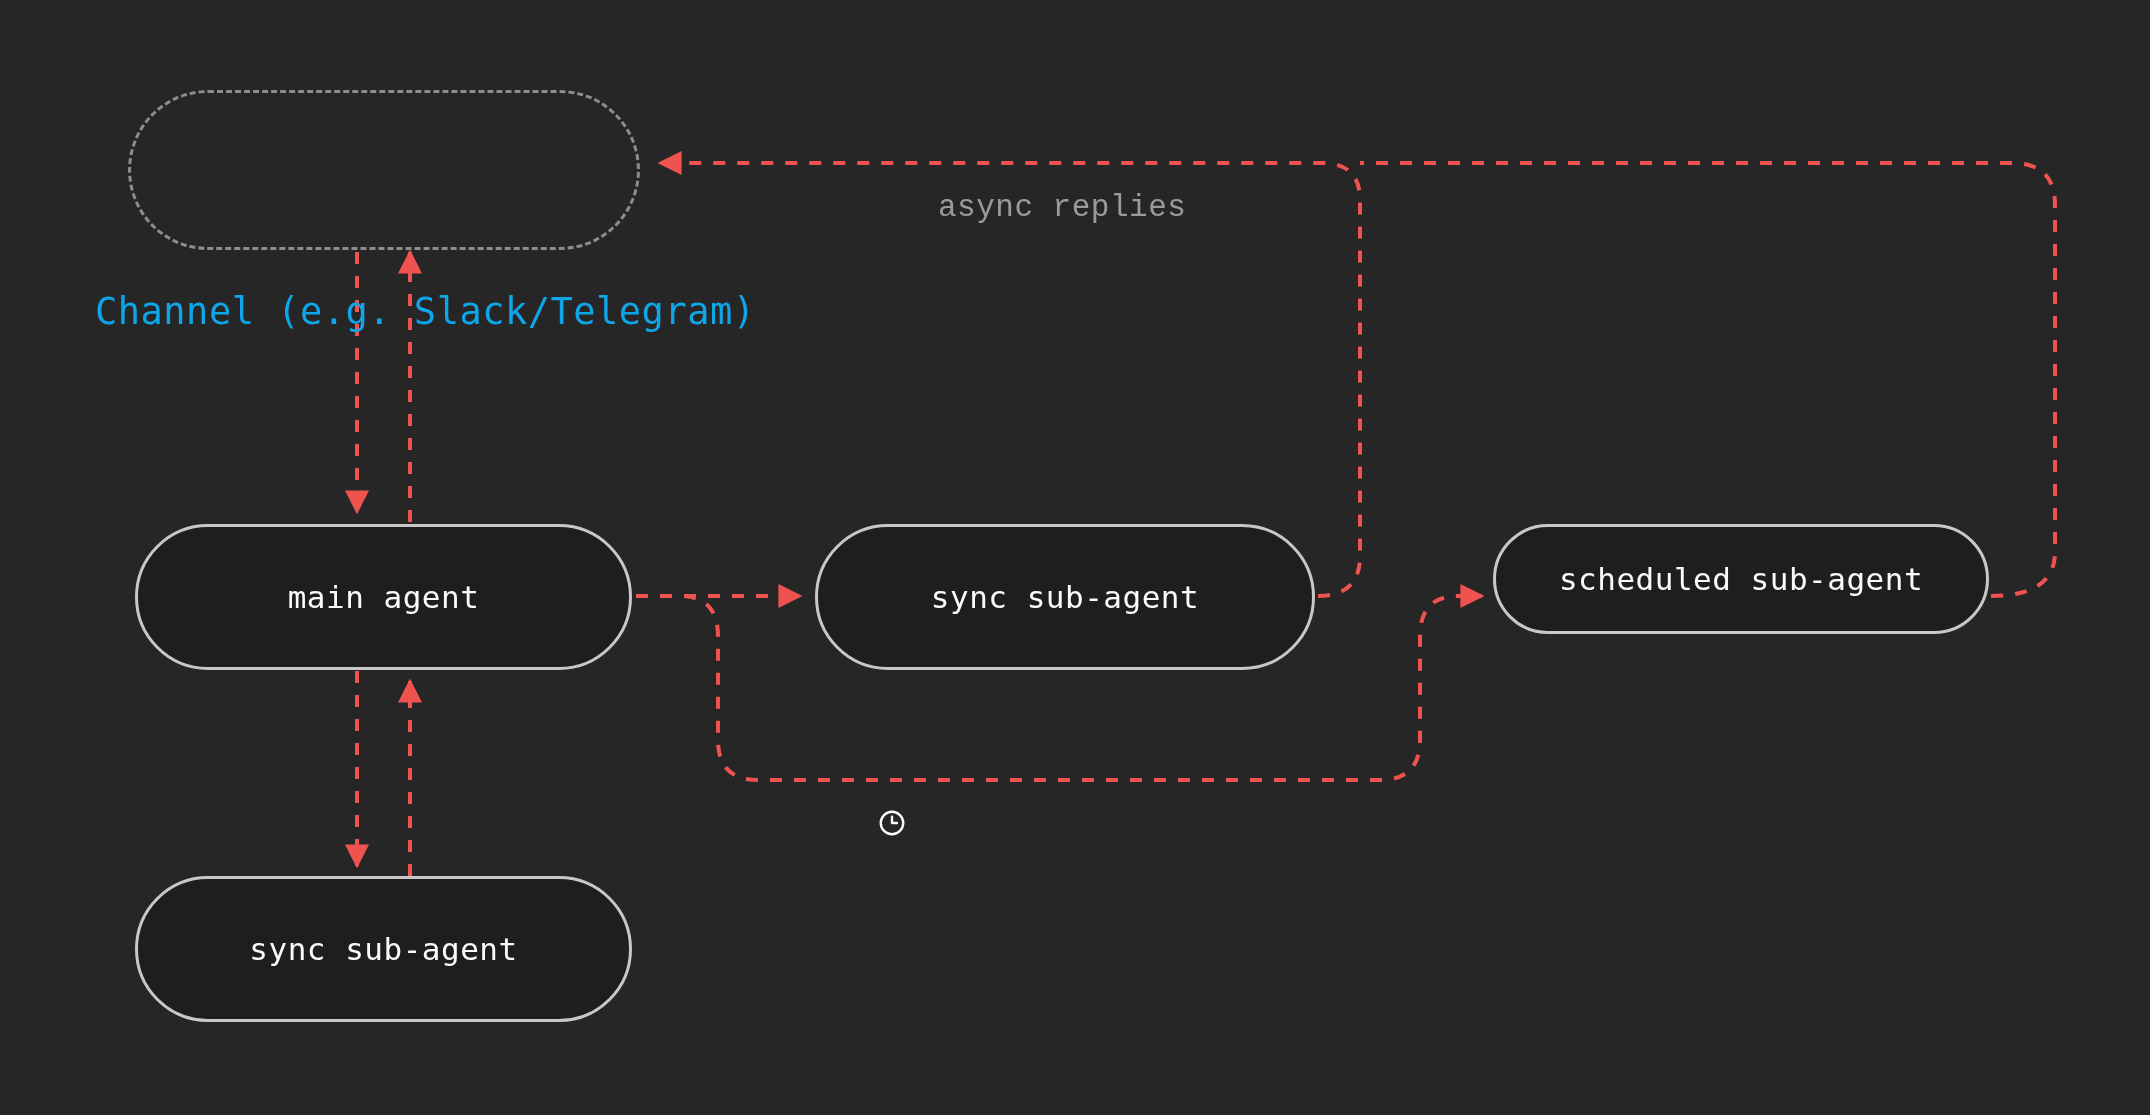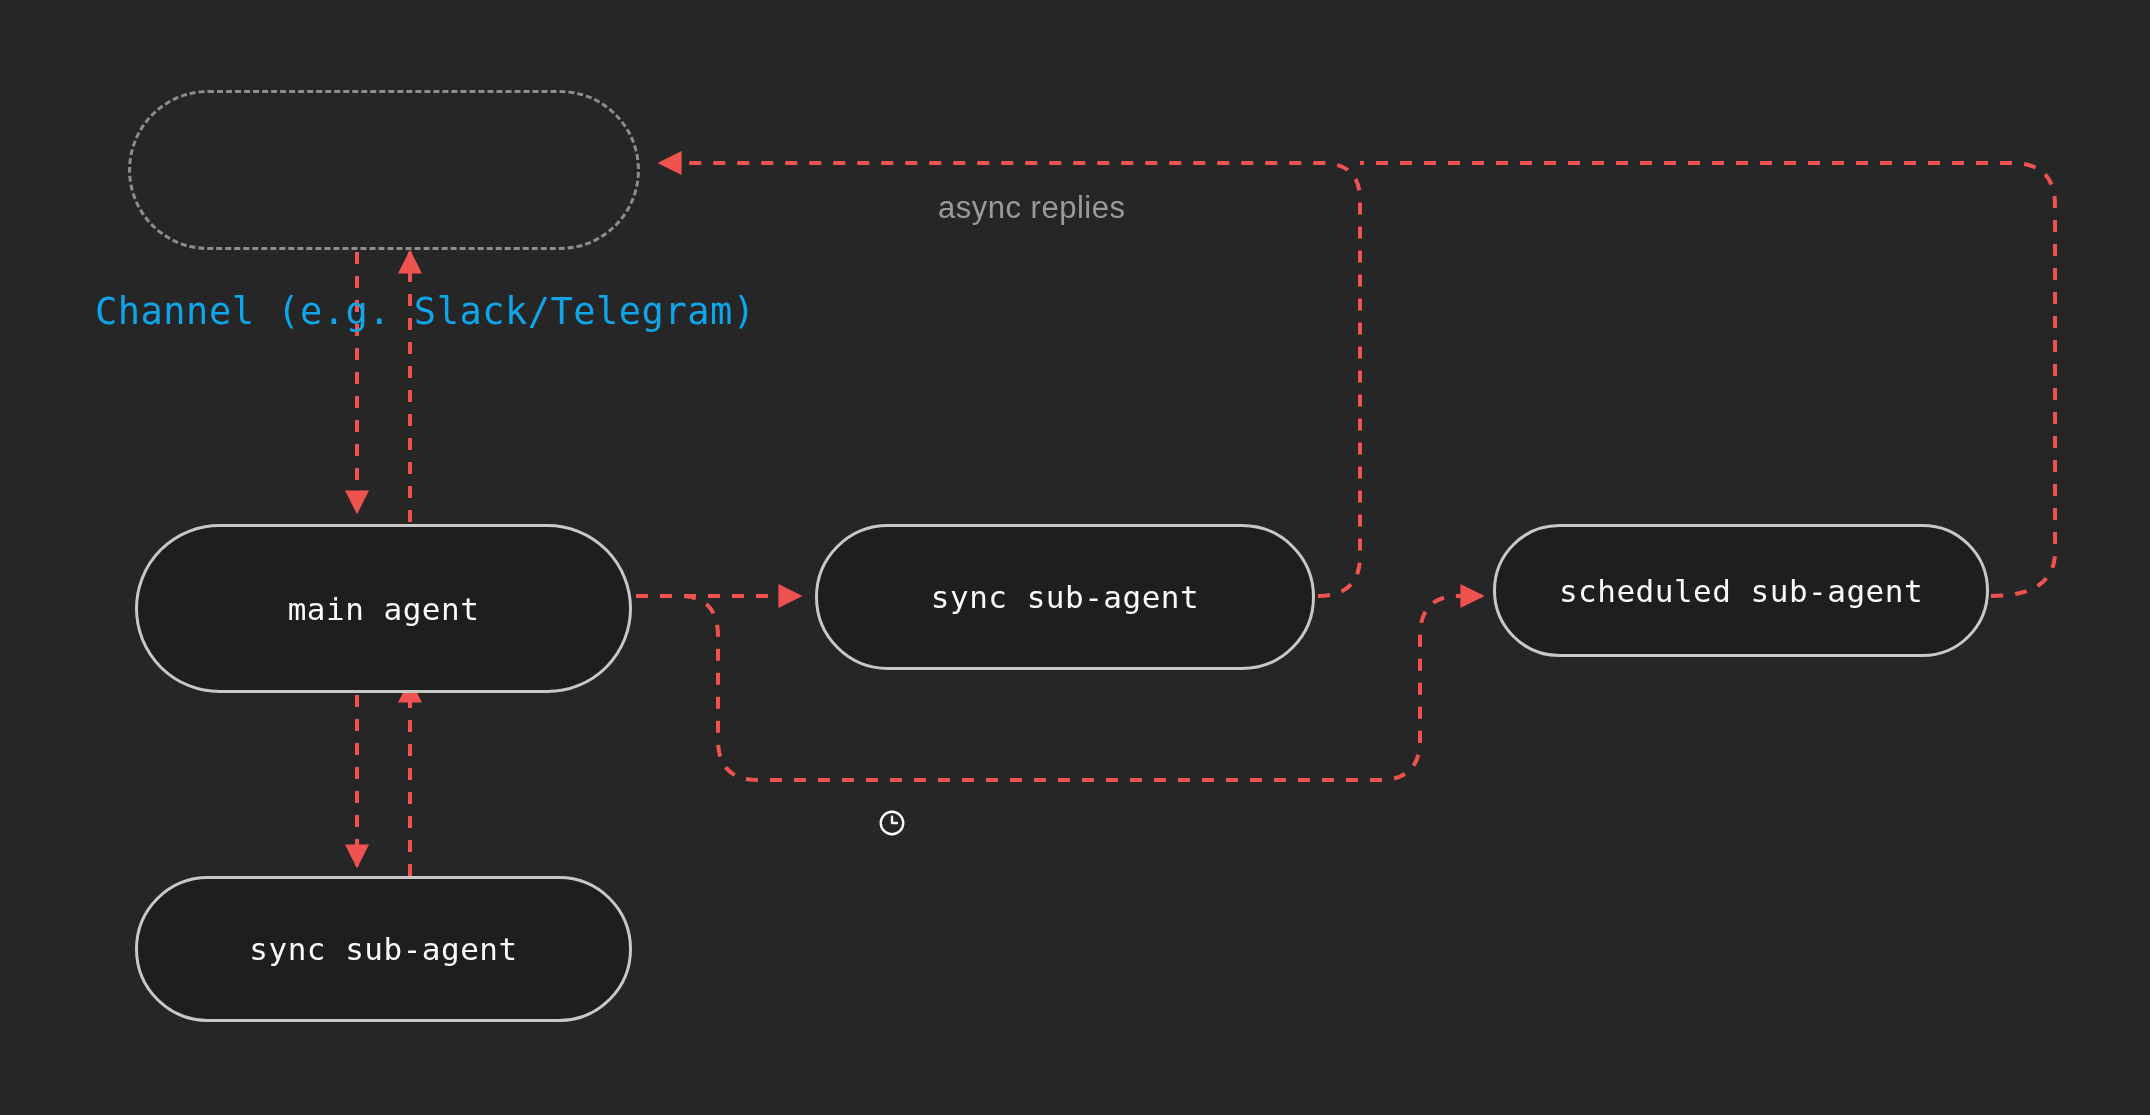--- a/index.html
+++ b/index.html
@@ -57,21 +57,21 @@
     white-space: nowrap;
     letter-spacing: 0.5px;
     font-family: "DejaVu Sans Mono", "Liberation Mono", monospace;
   }
   .edge-label {
     position: absolute;
     color: #9a9a9a;
     font-size: 31px;
     white-space: nowrap;
     letter-spacing: 0.5px;
-    font-family: Liberation Sans, sans-serif;
+    font-family: Liberation Mono, monospace;
   }
   .icon-label {
     position: absolute;
     display: flex;
     align-items: center;
     gap: 14px;
     color: #fafafa;
     font-size: 31px;
     white-space: nowrap;
     letter-spacing: 0.5px;
@@ -113,29 +113,29 @@
   </svg>
 
   <div class="node dashed" style="left:128px; top:90px; width:512px; height:160px;">
     <span class="node-label"></span>
   </div>
 
   <div class="free-label" style="left:95px; top:290px;">Channel (e.g. Slack/Telegram)</div>
 
   <div class="edge-label" style="left:938px; top:190px;">async replies</div>
 
-  <div class="node" style="left:135px; top:524px; width:497px; height:169px;">
+  <div class="node" style="left:135px; top:524px; width:497px; height:146px;">
     <span class="node-label">main agent</span>
   </div>
 
   <div class="node" style="left:815px; top:524px; width:500px; height:146px;">
     <span class="node-label">sync sub-agent</span>
   </div>
 
-  <div class="node" style="left:1493px; top:524px; width:496px; height:133px;">
+  <div class="node" style="left:1493px; top:524px; width:496px; height:110px;">
     <span class="node-label">scheduled sub-agent</span>
   </div>
 
   <div class="node" style="left:135px; top:876px; width:497px; height:146px;">
     <span class="node-label">sync sub-agent</span>
   </div>
 
   <div class="icon-label" style="left:877px; top:808px;">
     <span>
       <svg width="30" height="30" viewBox="0 0 24 24" fill="none" stroke="#fafafa" stroke-width="1.9" stroke-linecap="round" stroke-linejoin="round">

